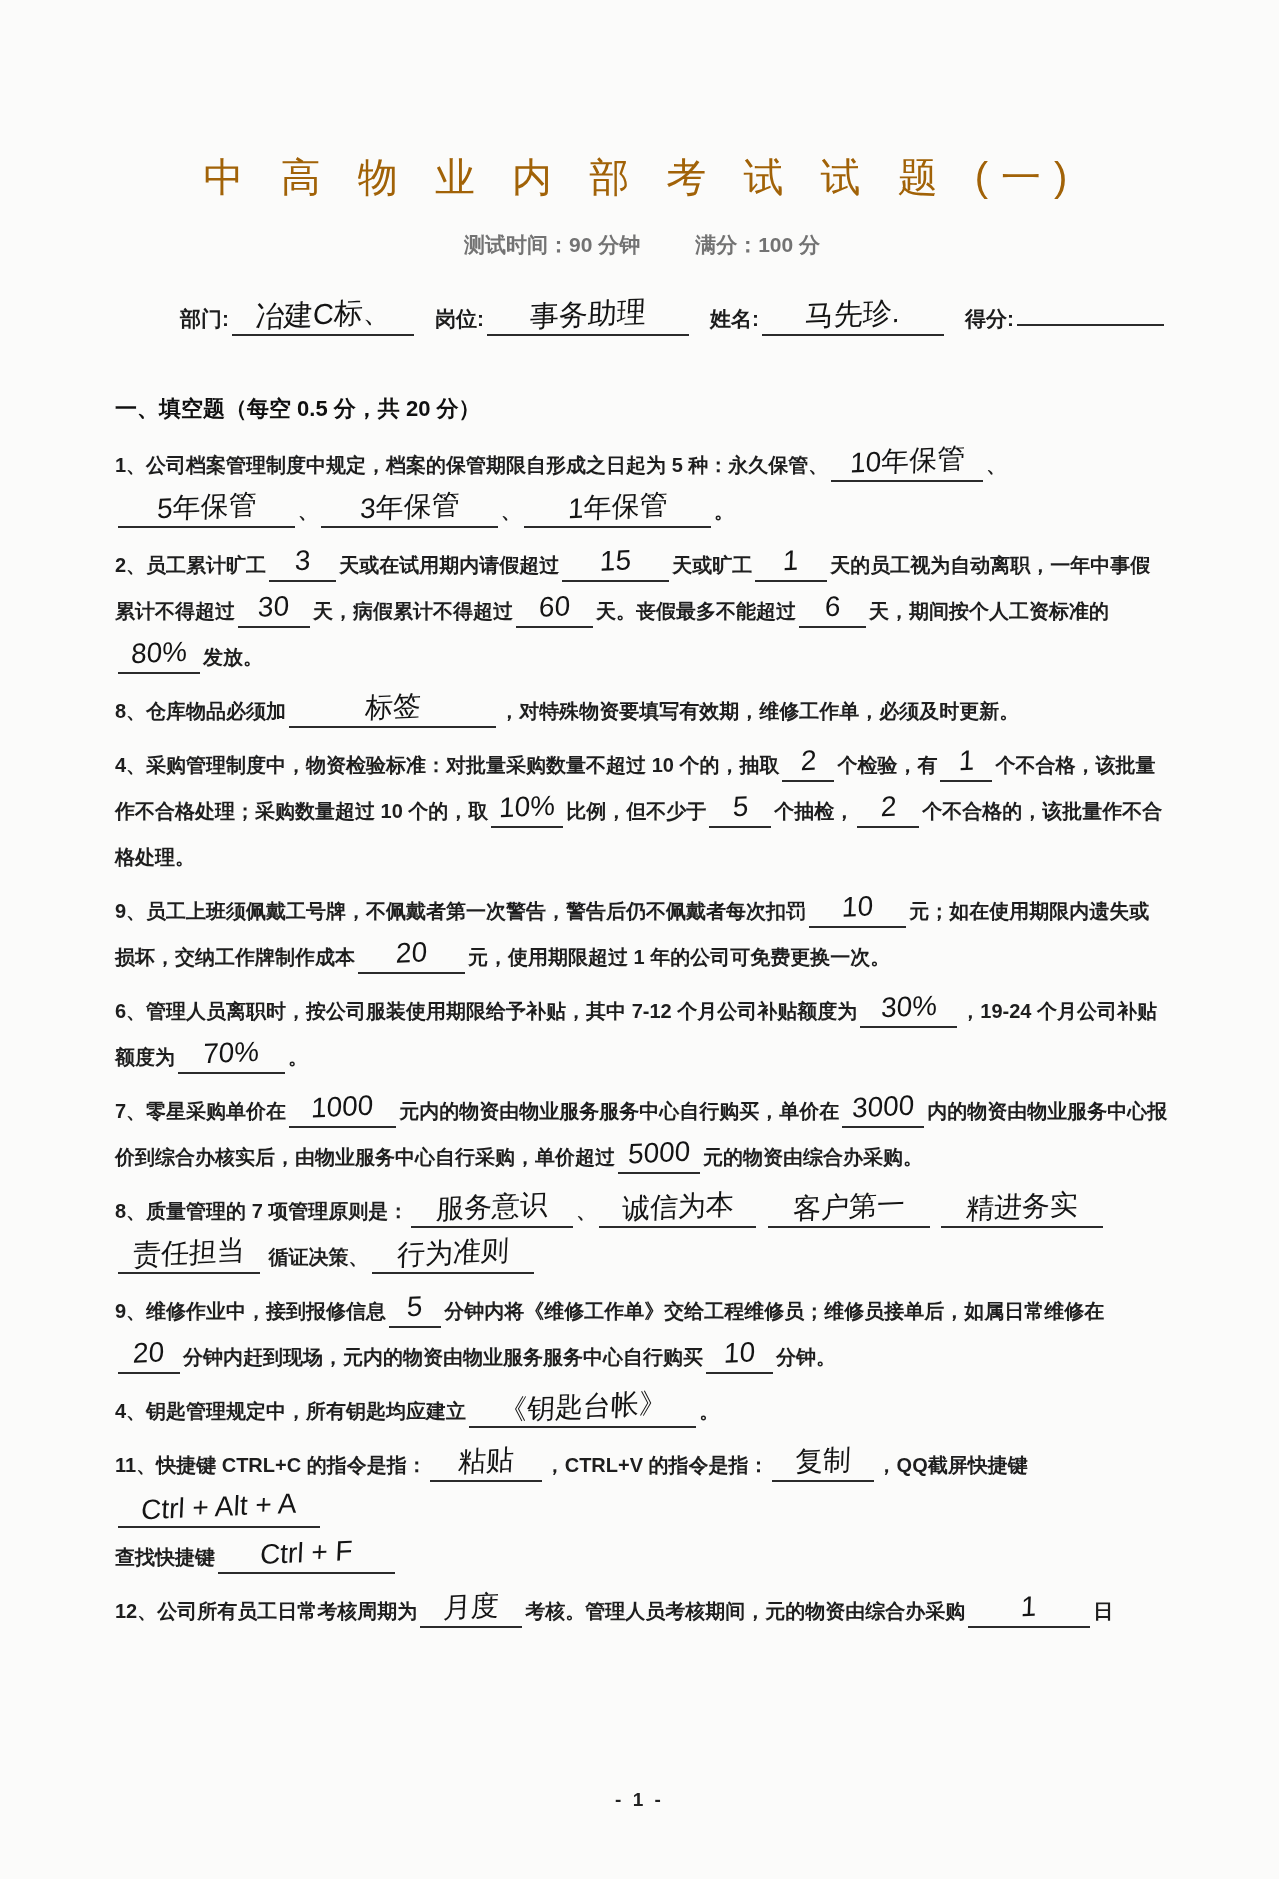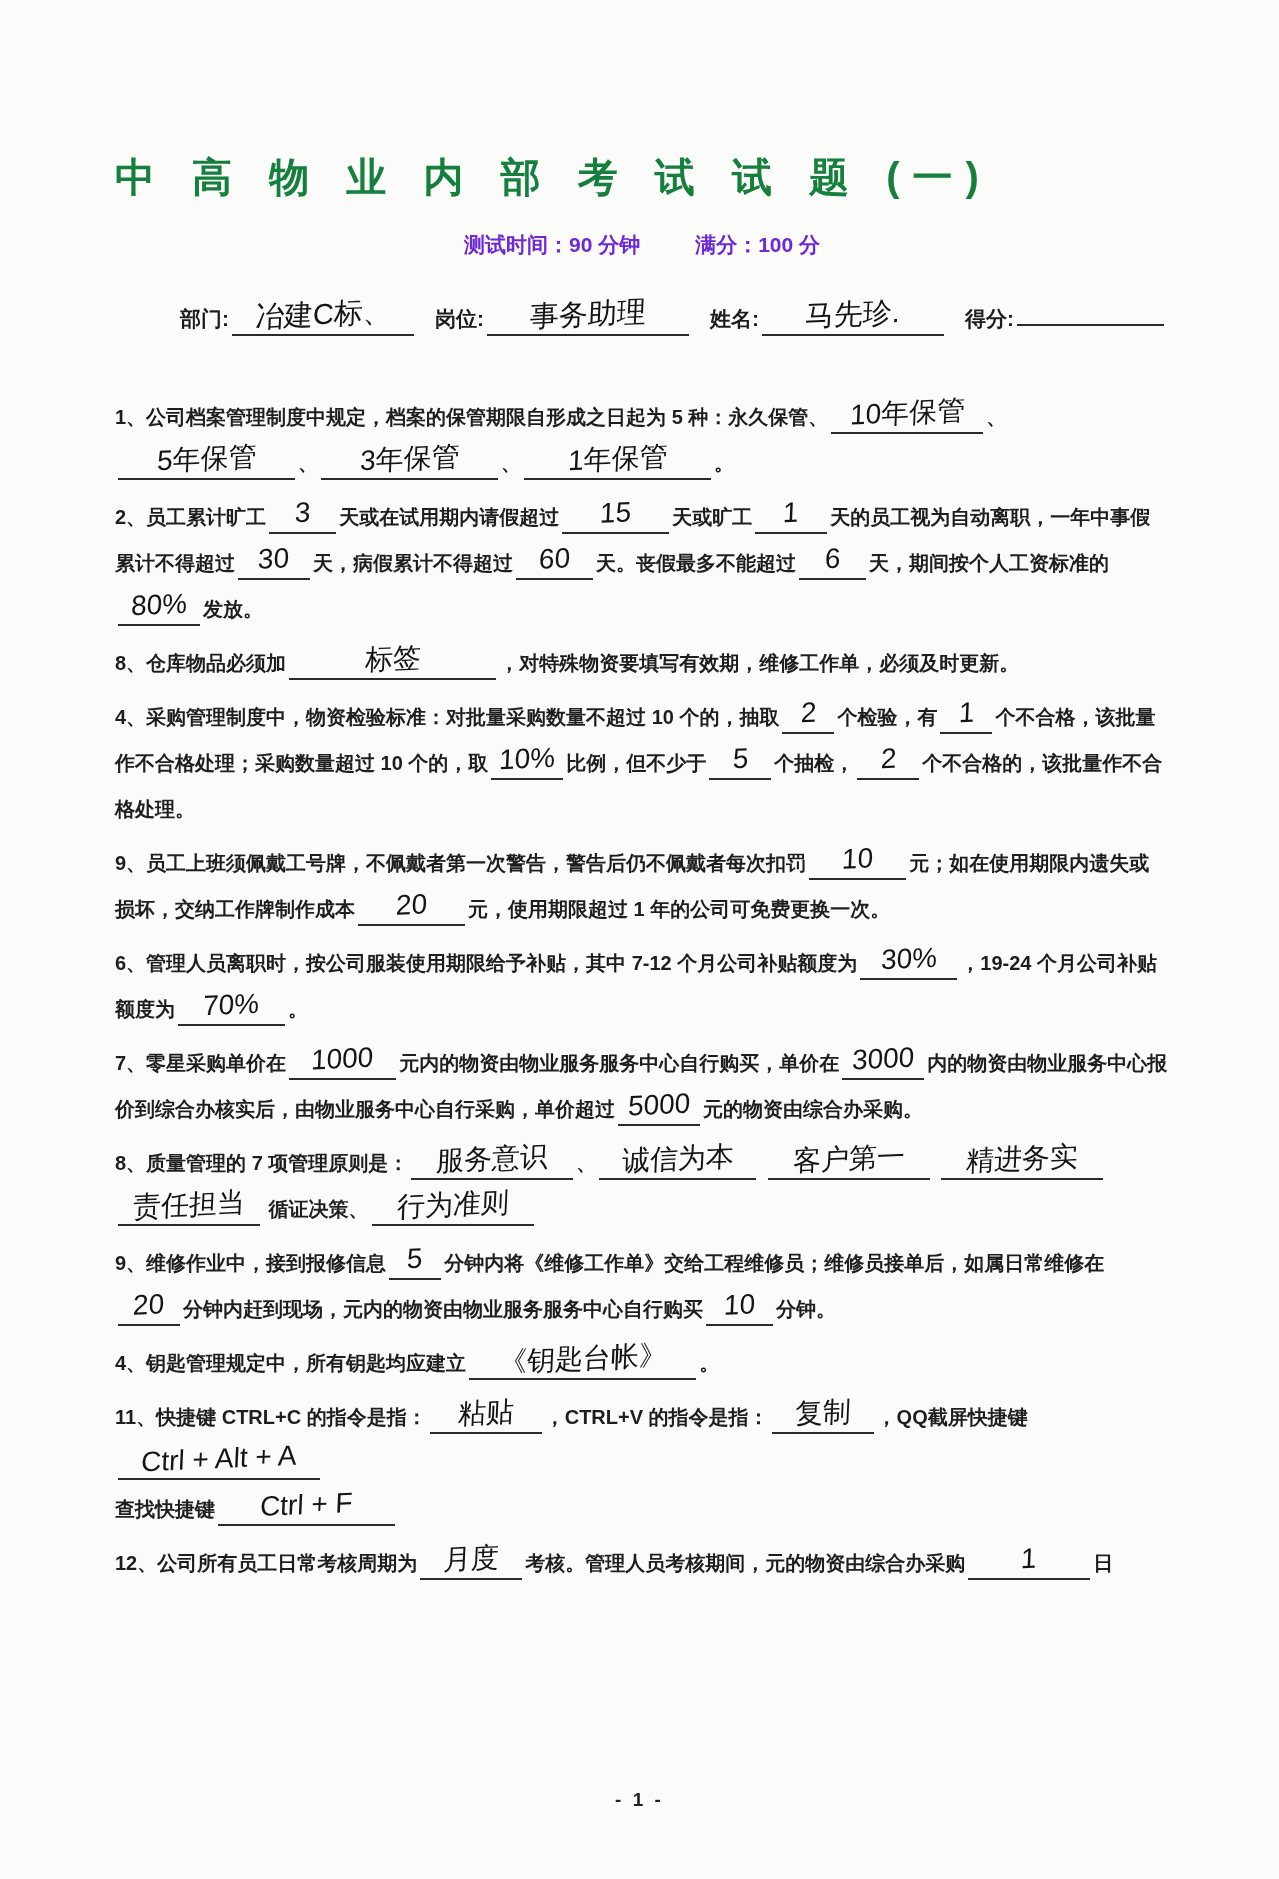--- a/index.html
+++ b/index.html
@@ -10,32 +10,33 @@
     color:#1c1c1c;
     position:relative;
     overflow:hidden;
   }
   .page{
     position:absolute;inset:0;
     padding:150px 110px 0 115px;
     box-sizing:border-box;
   }
   .title{
+    text-align:center;
     font-size:40px;
-    font-weight:700;
+    font-weight:400;
     letter-spacing:13px;
     margin:0 0 26px 0;
-    color:#15803d;
+    color:#a16207;
   }
   .subtitle{
     text-align:center;
     font-size:21px;
     font-weight:700;
     margin-bottom:42px;
-    color:#6d28d9;
+    color:#737373;
   }
   .subtitle .gap{display:inline-block;width:55px;}
   .info-line{
     font-size:21px;
     font-weight:700;
     margin:0 0 58px 65px;
     white-space:nowrap;
   }
   .info-field{margin-right:18px;}
   .section-title{
@@ -89,20 +90,21 @@
 <div class="page">
 
   <h1 class="title">中 高 物 业 内 部 考 试 试 题 (一)</h1>
 
   <div class="subtitle">
     <span>测试时间：90 分钟</span><span class="gap"></span><span>满分：100 分</span>
   </div>
 
   <div class="info-line" id="info-line"><span class="info-field"><span>部门:</span><span class="blank" style="min-width: 170px;"><span class="hw">冶建C标、</span></span></span><span class="info-field"><span>岗位:</span><span class="blank" style="min-width: 190px;"><span class="hw">事务助理</span></span></span><span class="info-field"><span>姓名:</span><span class="blank" style="min-width: 170px;"><span class="hw">马先珍.</span></span></span><span class="info-field"><span>得分:</span><span class="blank" style="min-width: 135px;"></span></span></div>
 
+  <div class="section-title">一、填空题（每空 0.5 分，共 20 分）</div>
 
   <div id="questions">
       <p class="question"><span>1、公司档案管理制度中规定，档案的保管期限自形成之日起为 5 种：永久保管、</span><span class="blank" style="min-width: 140px;"><span class="hw">10年保管</span></span><span>、</span><span class="blank" style="min-width: 165px;"><span class="hw">5年保管</span></span><span>、</span><span class="blank" style="min-width: 165px;"><span class="hw">3年保管</span></span><span>、</span><span class="blank" style="min-width: 175px;"><span class="hw">1年保管</span></span><span>。</span></p>
       <p class="question"><span>2、员工累计旷工</span><span class="blank" style="min-width: 55px;"><span class="hw">3</span></span><span>天或在试用期内请假超过</span><span class="blank" style="min-width: 95px;"><span class="hw">15</span></span><span>天或旷工</span><span class="blank" style="min-width: 60px;"><span class="hw">1</span></span><span>天的员工视为自动离职，一年中事假累计不得超过</span><span class="blank" style="min-width: 60px;"><span class="hw">30</span></span><span>天，病假累计不得超过</span><span class="blank" style="min-width: 65px;"><span class="hw">60</span></span><span>天。丧假最多不能超过</span><span class="blank" style="min-width: 55px;"><span class="hw">6</span></span><span>天，期间按个人工资标准的</span><span class="blank" style="min-width: 70px;"><span class="hw">80%</span></span><span>发放。</span></p>
       <p class="question"><span>8、仓库物品必须加</span><span class="blank" style="min-width: 195px;"><span class="hw">标签</span></span><span>，对特殊物资要填写有效期，维修工作单，必须及时更新。</span></p>
       <p class="question"><span>4、采购管理制度中，物资检验标准：对批量采购数量不超过 10 个的，抽取</span><span class="blank" style="min-width: 40px;"><span class="hw">2</span></span><span>个检验，有</span><span class="blank" style="min-width: 40px;"><span class="hw">1</span></span><span>个不合格，该批量作不合格处理；采购数量超过 10 个的，取</span><span class="blank" style="min-width: 60px;"><span class="hw">10%</span></span><span>比例，但不少于</span><span class="blank" style="min-width: 50px;"><span class="hw">5</span></span><span>个抽检，</span><span class="blank" style="min-width: 50px;"><span class="hw">2</span></span><span>个不合格的，该批量作不合格处理。</span></p>
       <p class="question"><span>9、员工上班须佩戴工号牌，不佩戴者第一次警告，警告后仍不佩戴者每次扣罚</span><span class="blank" style="min-width: 85px;"><span class="hw">10</span></span><span>元；如在使用期限内遗失或损坏，交纳工作牌制作成本</span><span class="blank" style="min-width: 95px;"><span class="hw">20</span></span><span>元，使用期限超过 1 年的公司可免费更换一次。</span></p>
       <p class="question"><span>6、管理人员离职时，按公司服装使用期限给予补贴，其中 7-12 个月公司补贴额度为</span><span class="blank" style="min-width: 85px;"><span class="hw">30%</span></span><span>，19-24 个月公司补贴额度为</span><span class="blank" style="min-width: 95px;"><span class="hw">70%</span></span><span>。</span></p>
       <p class="question"><span>7、零星采购单价在</span><span class="blank" style="min-width: 95px;"><span class="hw">1000</span></span><span>元内的物资由物业服务服务中心自行购买，单价在</span><span class="blank" style="min-width: 70px;"><span class="hw">3000</span></span><span>内的物资由物业服务中心报价到综合办核实后，由物业服务中心自行采购，单价超过</span><span class="blank" style="min-width: 70px;"><span class="hw">5000</span></span><span>元的物资由综合办采购。</span></p>
       <p class="question"><span>8、质量管理的 7 项管理原则是：</span><span class="blank" style="min-width: 150px;"><span class="hw">服务意识</span></span><span>、</span><span class="blank" style="min-width: 145px;"><span class="hw">诚信为本</span></span><span> </span><span class="blank" style="min-width: 150px;"><span class="hw">客户第一</span></span><span> </span><span class="blank" style="min-width: 150px;"><span class="hw">精进务实</span></span><span> </span><span class="blank" style="min-width: 130px;"><span class="hw">责任担当</span></span><span> </span><span>循证决策、</span><span class="blank" style="min-width: 150px;"><span class="hw">行为准则</span></span></p>

